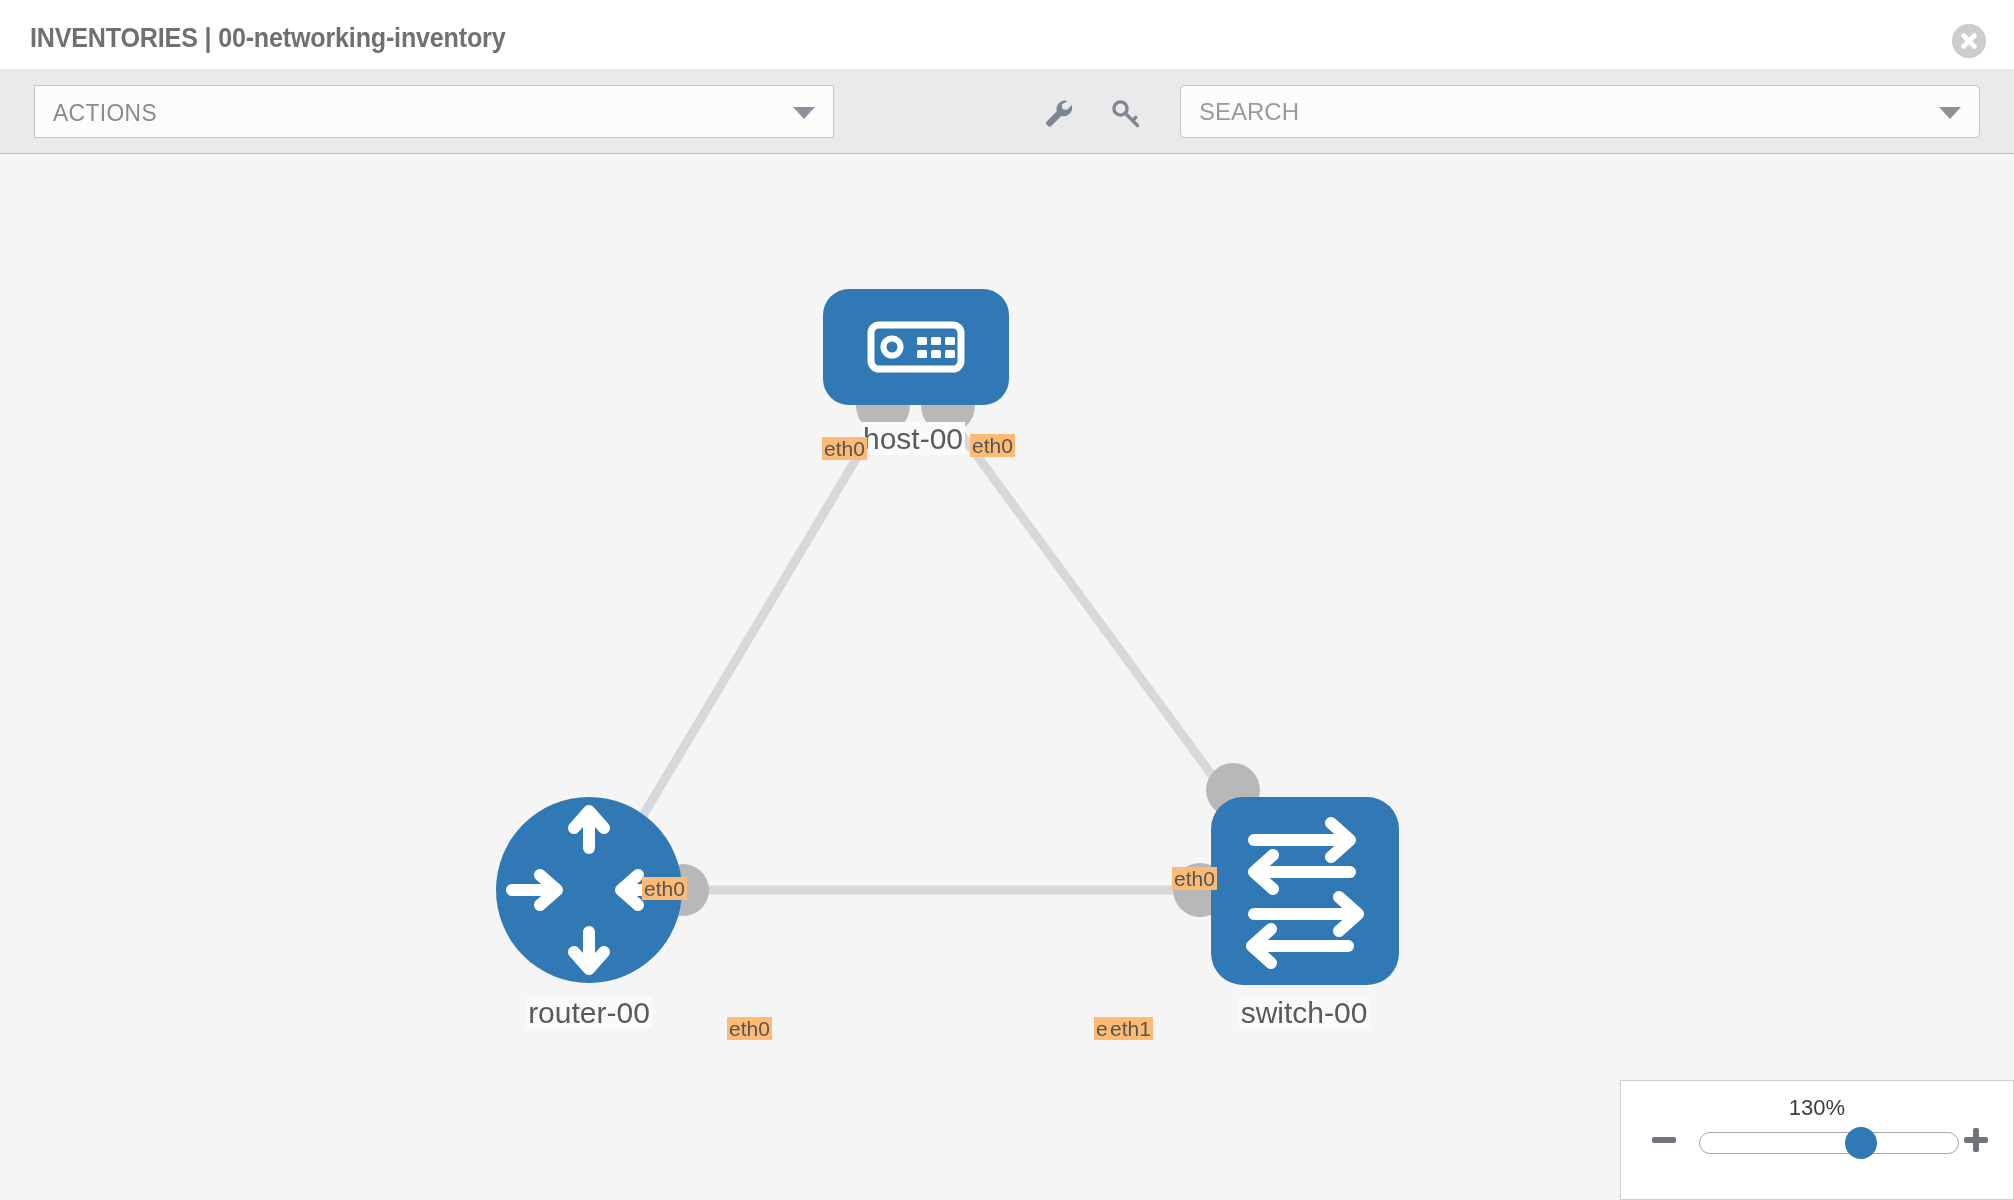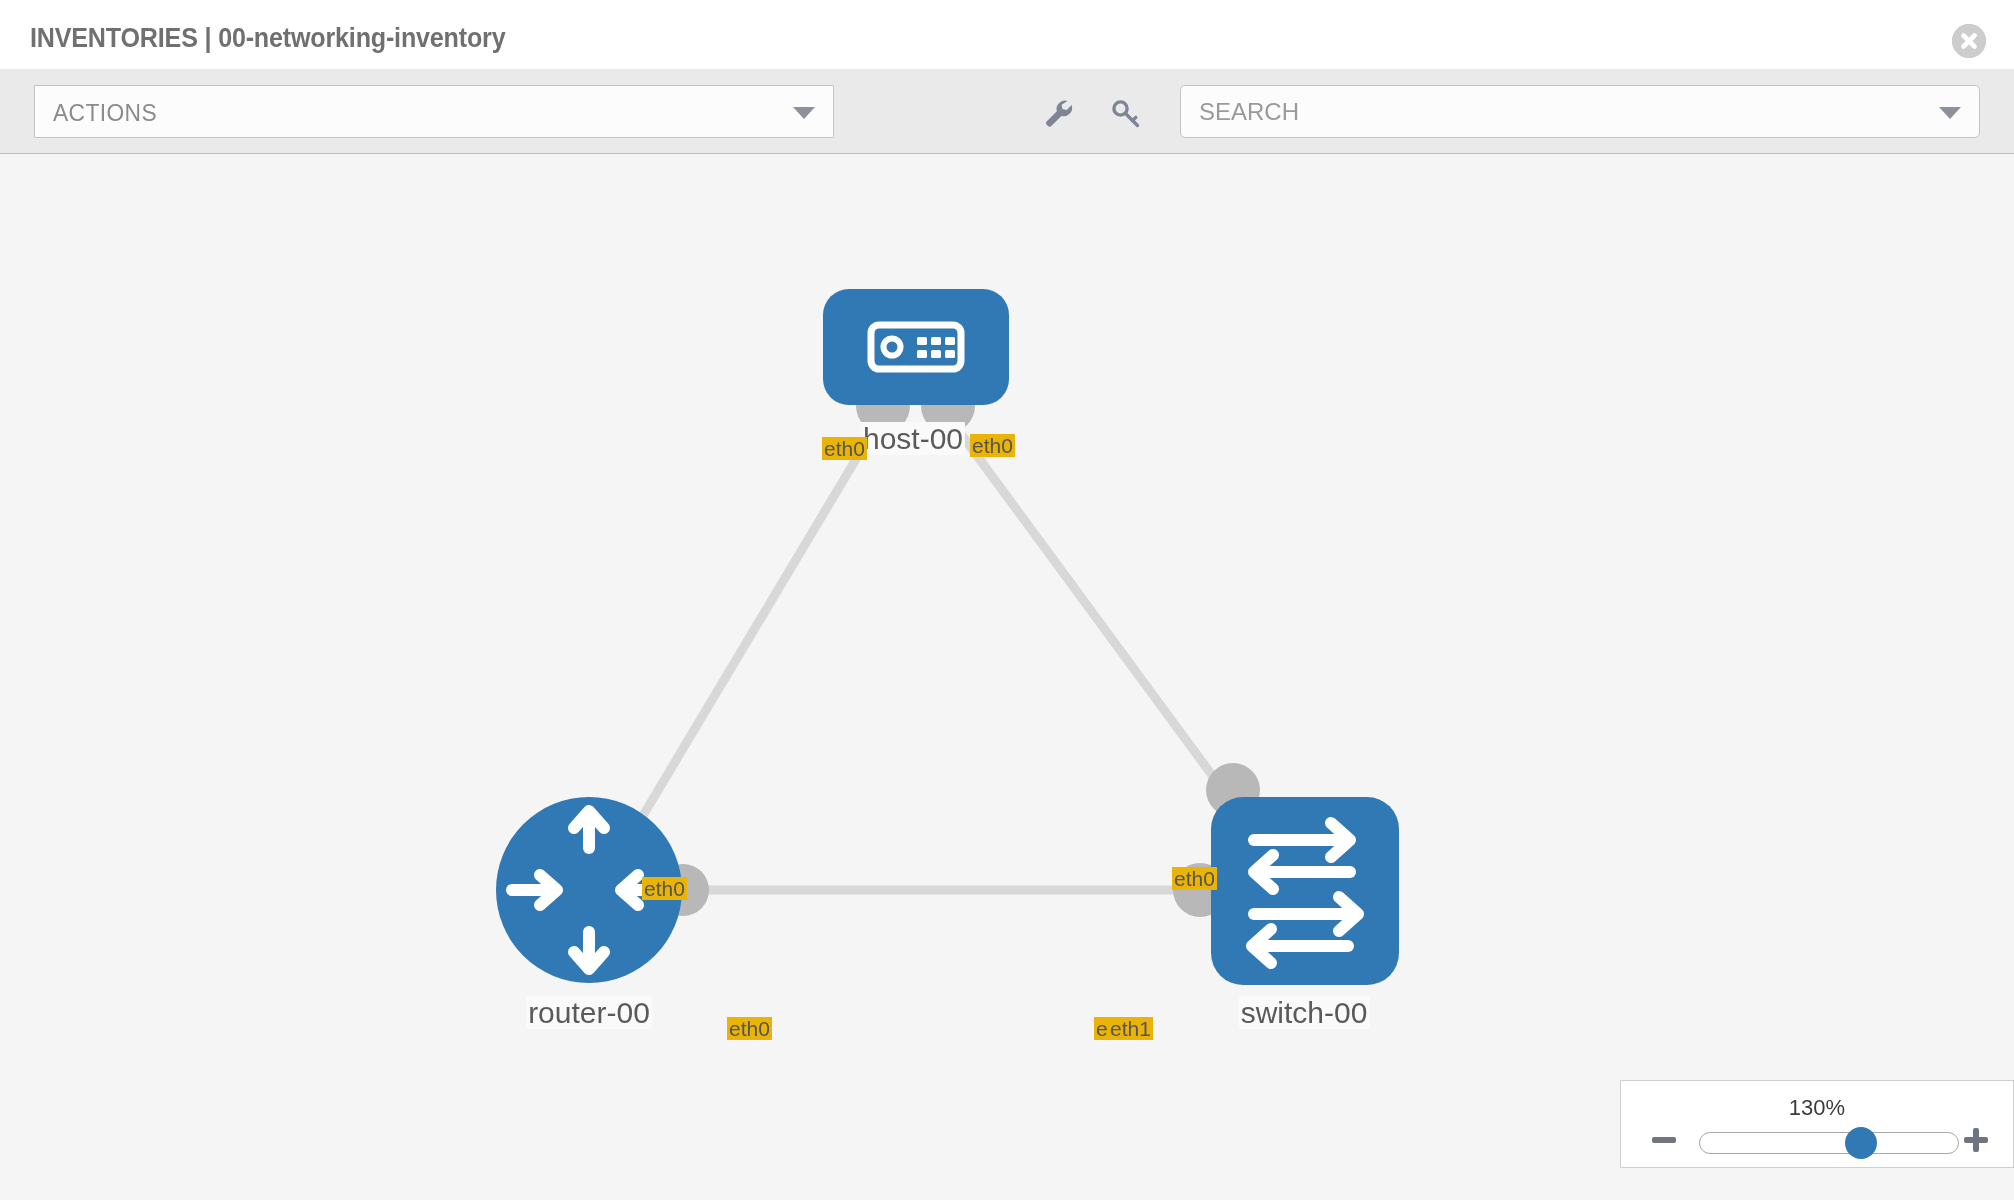--- a/index.html
+++ b/index.html
@@ -166,34 +166,34 @@
     white-space: nowrap;
     font-family: "Liberation Sans Narrow", "Liberation Sans", sans-serif;
     transform: translateX(-50%);
     padding: 0 2px;
     line-height: 1.1;
   }
   .iface-label {
     position: absolute;
     font-size: 21px;
     color: #555555;
-    background: #eab308;
+    background: #fdba74;
     white-space: nowrap;
     font-family: "Liberation Sans Narrow", "Liberation Sans", sans-serif;
     padding: 0 2px;
     line-height: 1.1;
   }
 
   
   .zoom-panel {
     position: absolute;
     left: 1620px;
     top: 1080px;
     width: 394px;
-    height: 88px;
+    height: 120px;
     background: #ffffff;
     border: 1px solid #cfcfcf;
     box-sizing: border-box;
   }
   .zoom-percent {
     position: absolute;
     left: 0; right: 0;
     top: 14px;
     text-align: center;
     font-size: 22px;

